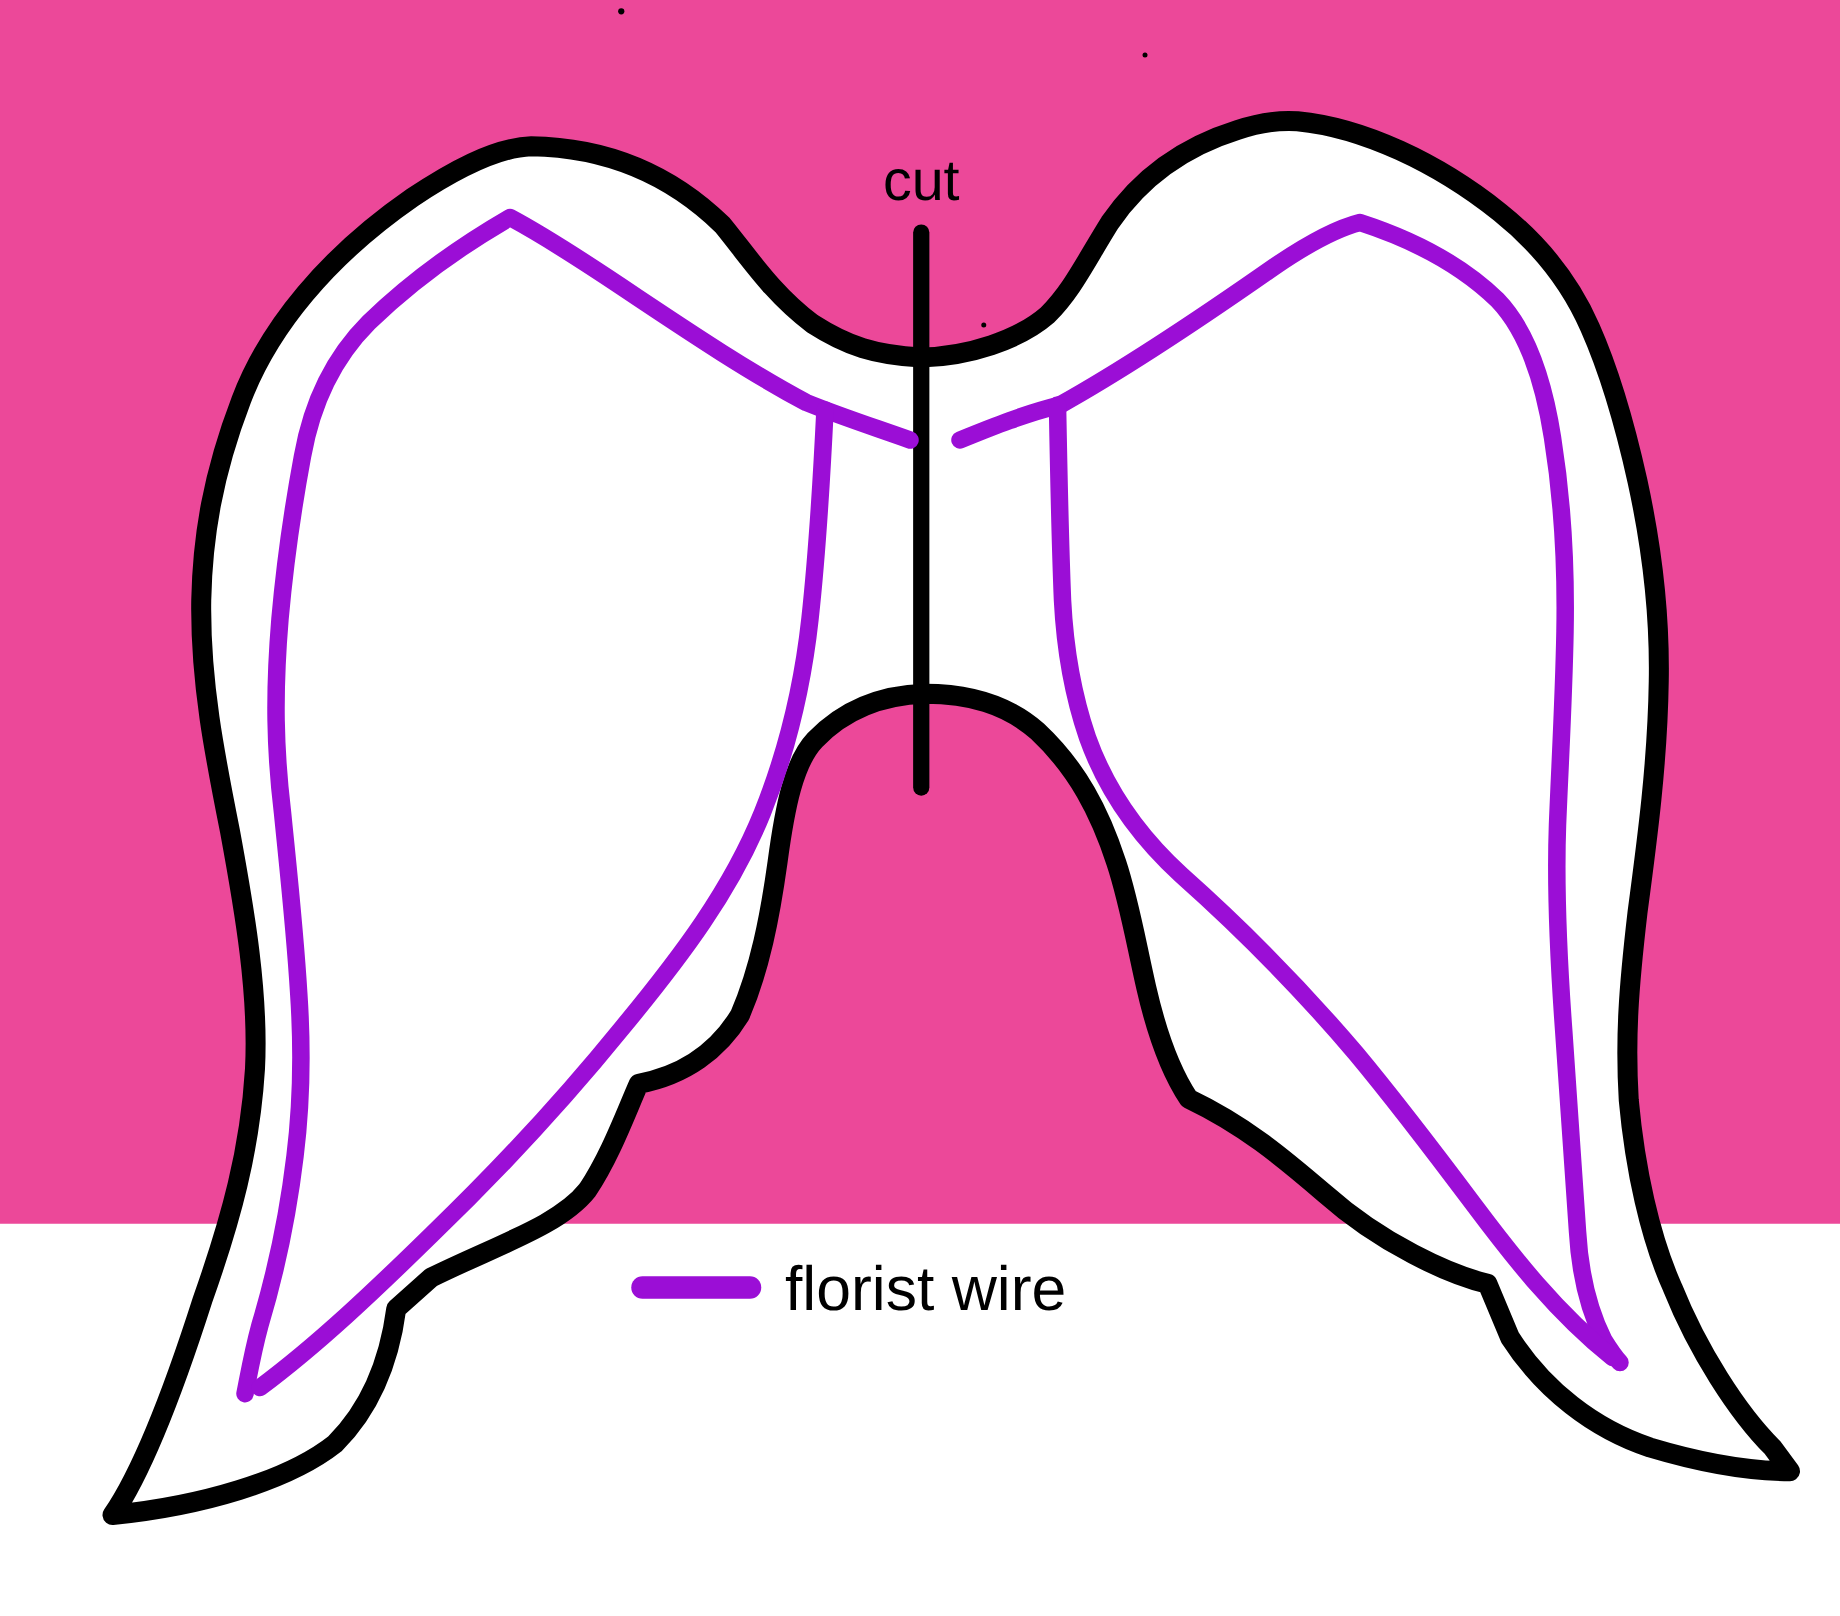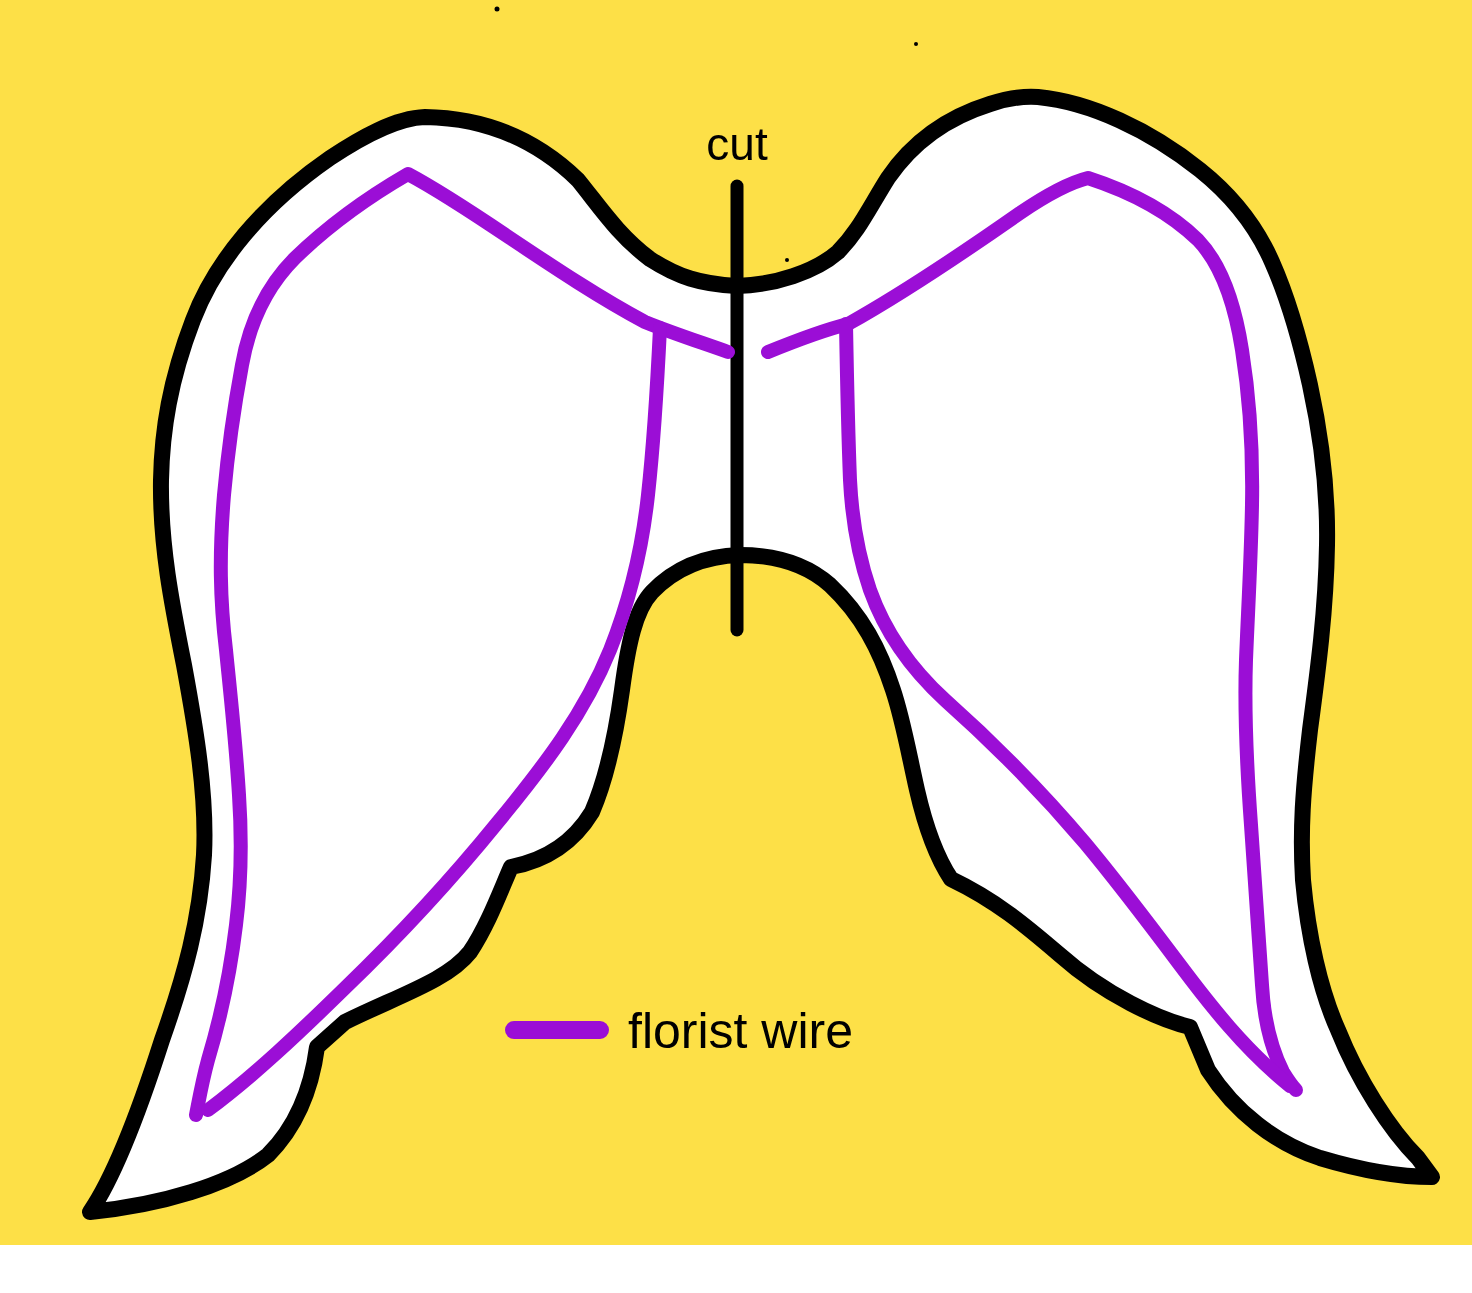--- a/index.html
+++ b/index.html
@@ -7,22 +7,22 @@
     padding: 0;
     background: #ffffff;
     width: 1472px;
     height: 1293px;
     overflow: hidden;
     font-family: "Liberation Sans", sans-serif;
   }
   .stage {
     position: relative;
     width: 1472px;
-    height: 1245px;
-    background: #fde047;
+    height: 979px;
+    background: #ec4899;
   }
   svg { display: block; }
   text {
     font-family: "Liberation Sans", sans-serif;
     fill: #000000;
   }
   .cut-label   { font-size: 46px; }
   .legend-label{ font-size: 50px; }
 </style>
 </head>

